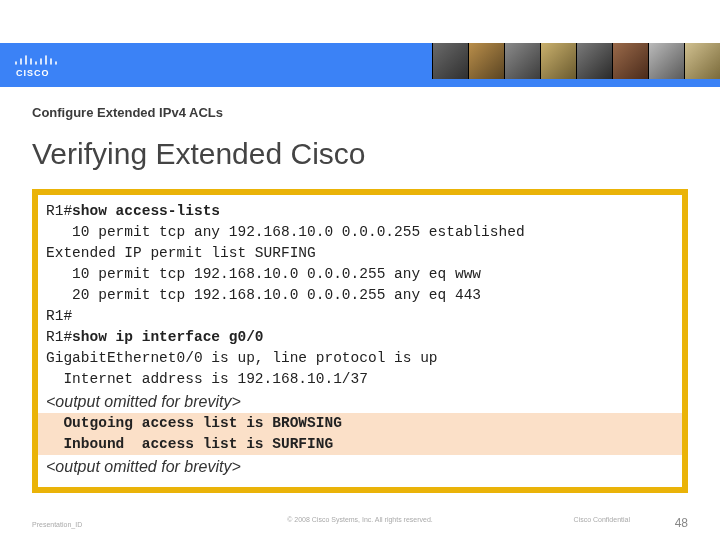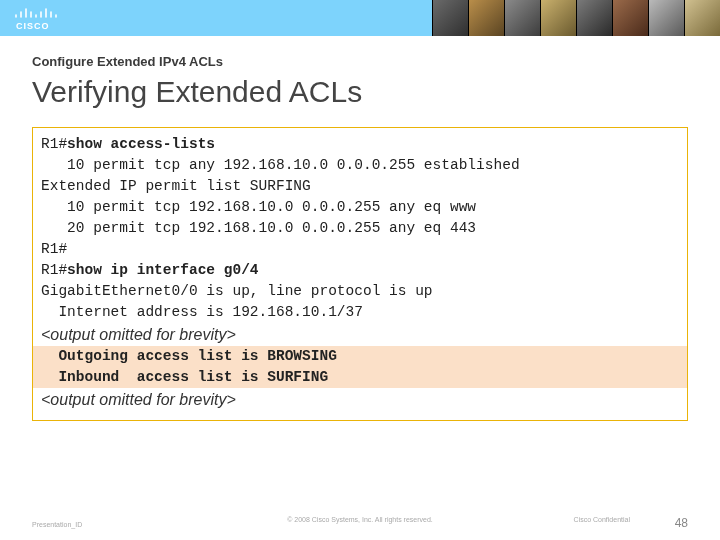--- a/index.html
+++ b/index.html
@@ -6,25 +6,26 @@
   body {
     width: 720px;
     height: 540px;
     font-family: Arial, Helvetica, sans-serif;
     background: #ffffff;
     position: relative;
     overflow: hidden;
   }
   .banner {
     width: 100%;
-    height: 36px;
-    background: #7dd3fc;
+    height: 44px;
+    background: #3b82f6;
     display: flex;
     align-items: center;
     position: relative;
+    margin-top: 43px;
   }
   .logo-svg { margin-left: 12px; }
   .banner-photos {
     position: absolute;
     right: 0;
     top: 0;
     height: 36px;
     display: flex;
   }
   .photo {
@@ -40,30 +41,30 @@
   .photo:nth-child(6){background:linear-gradient(135deg,#9a6a4a,#4a2a1a);}
   .photo:nth-child(7){background:linear-gradient(135deg,#bababa,#5a5a5a);}
   .photo:nth-child(8){background:linear-gradient(135deg,#d0c090,#7a6a3a);}
   .content {
     padding: 18px 32px 0 32px;
   }
   .subtitle {
     font-size: 13px;
     font-weight: bold;
     color: #3b3b3b;
-    margin-bottom: 6px;
+    margin-bottom: 17px;
   }
   .title {
     font-size: 30px;
     color: #444444;
     font-weight: normal;
     margin-bottom: 18px;
   }
   .terminal {
-    border: 1px solid #eab308;
+    border: 6px solid #eab308;
     background: #ffffff;
     font-family: "Courier New", Courier, monospace;
     font-size: 14.5px;
     line-height: 1.45;
     color: #222;
     padding: 6px 8px 8px 8px;
     position: relative;
   }
   .tline { white-space: pre; }
   .prompt { font-weight: normal; }
@@ -119,30 +120,30 @@
     <div class="photo"></div>
     <div class="photo"></div>
     <div class="photo"></div>
     <div class="photo"></div>
     <div class="photo"></div>
   </div>
 </div>
 
 <div class="content">
   <div class="subtitle">Configure Extended IPv4 ACLs</div>
-  <div class="title">Verifying Extended ACLs</div>
+  <div class="title">Verifying Extended Cisco</div>
 
   <div class="terminal">
     <div class="tline"><span class="prompt">R1#</span><span class="cmd">show access-lists</span></div>
     <div class="tline">   10 permit tcp any 192.168.10.0 0.0.0.255 established</div>
     <div class="tline">Extended IP permit list SURFING</div>
     <div class="tline">   10 permit tcp 192.168.10.0 0.0.0.255 any eq www</div>
     <div class="tline">   20 permit tcp 192.168.10.0 0.0.0.255 any eq 443</div>
     <div class="tline">R1#</div>
-    <div class="tline"><span class="prompt">R1#</span><span class="cmd">show ip interface g0/4</span></div>
+    <div class="tline"><span class="prompt">R1#</span><span class="cmd">show ip interface g0/0</span></div>
     <div class="tline">GigabitEthernet0/0 is up, line protocol is up</div>
     <div class="tline">  Internet address is 192.168.10.1/37</div>
     <div class="tline omit">&lt;output omitted for brevity&gt;</div>
     <div class="highlight">
       <div class="tline">  Outgoing access list is BROWSING</div>
       <div class="tline">  Inbound  access list is SURFING</div>
     </div>
     <div class="tline omit">&lt;output omitted for brevity&gt;</div>
   </div>
 </div>

